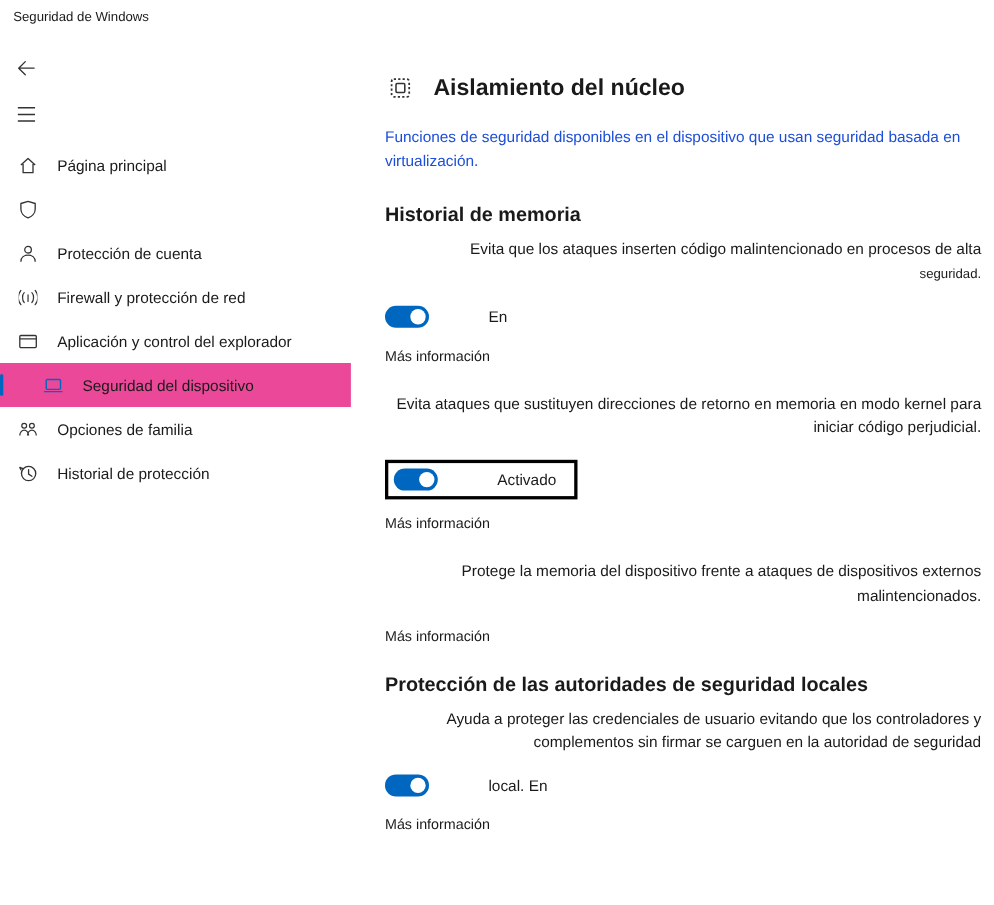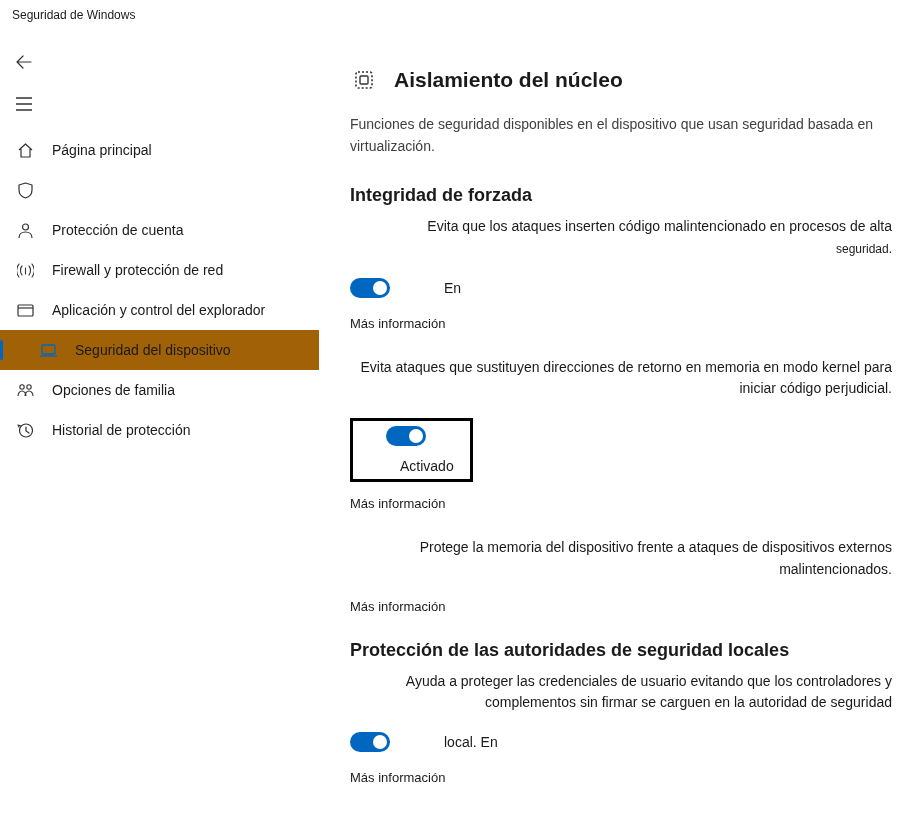--- a/index.html
+++ b/index.html
@@ -41,21 +41,21 @@
     .nav-item {
       display: flex;
       align-items: center;
       height: 40px;
       padding-left: 16px;
       cursor: pointer;
       position: relative;
       gap: 18px;
     }
     .nav-item.active {
-      background: #a16207;
+      background: #ec4899;
       padding-left: 39px;
     }
     .nav-item.active::before {
       content: "";
       position: absolute;
       left: 0;
       top: 10px;
       bottom: 10px;
       width: 3px;
       background: #0067c0;
@@ -88,21 +88,21 @@
       width: 28px;
       height: 28px;
     }
     .header-title {
       font-size: 21px;
       font-weight: 600;
       color: #1a1a1a;
     }
     .subtitle {
       font-size: 14px;
-      color: #404040;
+      color: #1d4ed8;
       margin-bottom: 28px;
       line-height: 1.55;
     }
     .section {
       margin-bottom: 26px;
     }
     .section-title {
       font-size: 18px;
       font-weight: 600;
       margin-bottom: 10px;
@@ -147,21 +147,20 @@
       font-size: 14px;
       margin-left: 42px;
     }
     .highlight-box {
       border: 3px solid #000;
       padding: 5px 16px 5px 5px;
       display: inline-flex;
       align-items: center;
       gap: 12px;
       margin-bottom: 14px;
-      flex-direction: column;
     }
     .learn-more {
       font-size: 13px;
       color: #1a1a1a;
       cursor: pointer;
     }
     svg { display: block; }
   </style>
 </head>
 <body>
@@ -260,21 +259,21 @@
         <svg width="28" height="28" viewBox="0 0 28 28">
           <rect x="6" y="6" width="16" height="16" rx="2" stroke="#333" stroke-width="1.6" fill="none" stroke-dasharray="2 2"></rect>
           <rect x="10" y="10" width="8" height="8" rx="1" stroke="#333" stroke-width="1.4" fill="none"></rect>
         </svg>
       </span>
       <h1 class="header-title">Aislamiento del núcleo</h1>
     </div>
     <p class="subtitle">Funciones de seguridad disponibles en el dispositivo que usan seguridad basada en virtualización.</p>
 
     <div class="section">
-      <h2 class="section-title">Integridad de forzada</h2>
+      <h2 class="section-title">Historial de memoria</h2>
       <p class="section-desc">
         <span>Evita que los ataques inserten código malintencionado en procesos de alta</span><br>
         <span class="small">seguridad.</span>
       </p>
       <div class="toggle-row">
         <div class="toggle"></div>
         <span class="toggle-label">En</span>
       </div>
       <div class="learn-more">Más información</div>
     </div>

